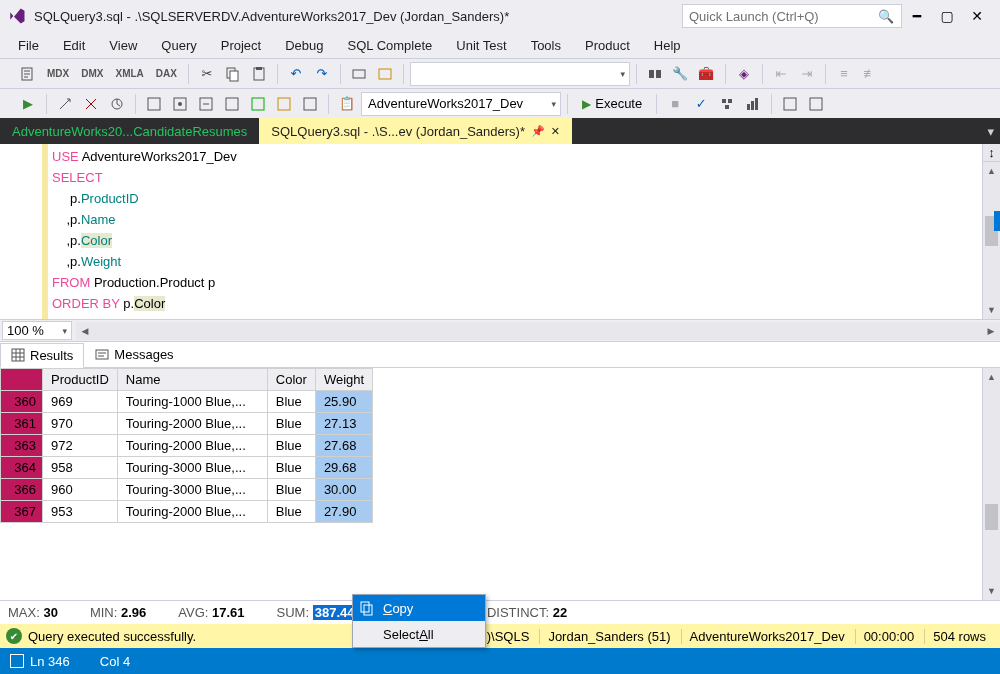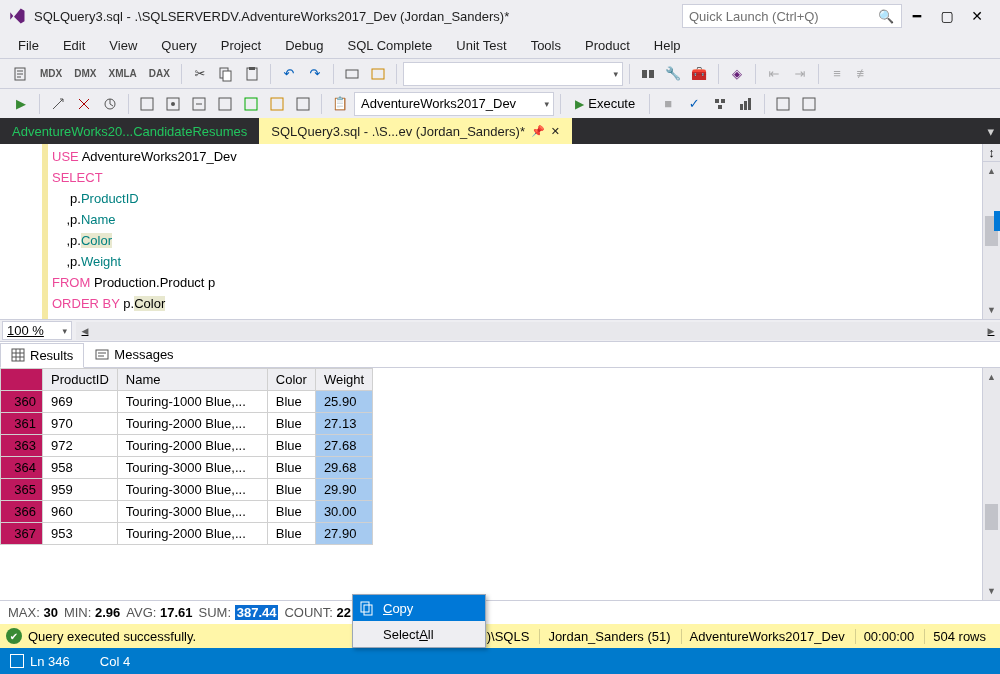--- a/index.html
+++ b/index.html
@@ -12,21 +12,21 @@
 .titlebar .spacer { flex: 1; }
 .titlebar .quick-launch { width: 220px; height: 24px; border: 1px solid #cccedb; background: #fff; padding: 2px 6px; display: flex; align-items: center; color: #717171; }
 .titlebar .quick-launch .search-icon { margin-left: auto; color: #1e1e1e; }
 .titlebar .winbtn { width: 30px; height: 24px; display: flex; align-items: center; justify-content: center; font-size: 14px; }
 
 
 .menubar { display: flex; align-items: center; height: 26px; padding: 0 6px; }
 .menubar .menu-item { padding: 4px 12px; cursor: default; color: #1e1e1e; }
 
 
-.toolbar { display: flex; align-items: center; height: 30px; padding: 0 9px; gap: 2px; border-top: 1px solid #cccedb; }
+.toolbar { display: flex; align-items: center; height: 30px; padding: 0 16px; gap: 2px; border-top: 1px solid #cccedb; }
 .toolbar .tbtn { width: 24px; height: 24px; display: flex; align-items: center; justify-content: center; color: #444; border: 1px solid transparent; }
 .toolbar .tbtn.small-text { width: auto; padding: 0 4px; font-size: 10px; font-weight: bold; color: #555; }
 .toolbar .sep { width: 1px; height: 20px; background: #cccedb; margin: 0 4px; }
 .toolbar .dropdown { height: 24px; border: 1px solid #cccedb; background: #fff; padding: 0 18px 0 6px; display: flex; align-items: center; position: relative; min-width: 40px; }
 .toolbar .dropdown::after { content: "▾"; position: absolute; right: 4px; font-size: 9px; color: #555; }
 .toolbar .execute-btn { display: flex; align-items: center; gap: 4px; padding: 0 8px; height: 24px; }
 .toolbar .execute-btn .play { color: #388a34; font-size: 12px; }
 .toolbar svg { width: 16px; height: 16px; }
 
 
@@ -46,21 +46,21 @@
 .editor .plain { color: #000; }
 .editor .hl { background: #e8e8cf; }
 .editor-scroll { width: 18px; background: #e8e8ec; border-left: 1px solid #cccedb; display: flex; flex-direction: column; }
 .editor-scroll .split { height: 18px; border-bottom: 1px solid #cccedb; display:flex;align-items:center;justify-content:center; }
 .editor-scroll .arrow { height: 18px; display: flex; align-items: center; justify-content: center; font-size: 9px; color: #606060; }
 .editor-scroll .track { flex: 1; position: relative; }
 .editor-scroll .thumb { position: absolute; top: 30%; left: 2px; right: 2px; height: 30px; background: #c2c3c9; }
 .editor-scroll .blue-mark { position:absolute; right:0; top:26%; width:6px; height:20px; background:#0078d7; }
 
 
-.zoom-row { display: flex; align-items: center; height: 22px; background: #eeeef2; border-bottom: 1px solid #cccedb; text-decoration: underline; }
+.zoom-row { display: flex; align-items: center; height: 22px; background: #eeeef2; border-bottom: 1px solid #cccedb; }
 .zoom-row .zoom { width: 70px; border: 1px solid #cccedb; background: #fff; padding: 1px 4px; display: flex; align-items: center; font-size: 12px; position: relative; margin-left: 2px; }
 .zoom-row .zoom::after { content: "▾"; position: absolute; right: 4px; font-size: 9px; color: #555; }
 .zoom-row .hscroll { flex: 1; height: 18px; background: #e8e8ec; margin-left: 4px; display: flex; align-items: center; }
 .zoom-row .hscroll .arr { width: 18px; text-align: center; font-size: 9px; color: #606060; }
 
 
 .result-tabs { display: flex; align-items: center; height: 26px; border-bottom: 1px solid #cccedb; background: #fff; }
 .result-tabs .rtab { padding: 4px 10px; display: flex; align-items: center; gap: 5px; border: 1px solid transparent; }
 .result-tabs .rtab.active { border: 1px solid #cccedb; border-bottom: 1px solid #fff; background: #fff; margin-bottom: -1px; }
 .result-tabs .ricon { width: 14px; height: 14px; }
@@ -72,21 +72,21 @@
 .grid th, .grid td { border: 1px solid #d0d0d0; padding: 2px 8px; text-align: left; font-size: 13px; height: 22px; }
 .grid th { background: #eeeef2; font-weight: normal; }
 .grid .rownum { background: #be185d; text-align: right; padding-right: 6px; width: 42px; }
 .grid td.sel { background: #a6caf0; margin-left: 23px; }
 .grid-vscroll { width: 18px; background: #e8e8ec; border-left: 1px solid #cccedb; display:flex; flex-direction:column; }
 .grid-vscroll .arrow { height: 18px; display:flex;align-items:center;justify-content:center;font-size:9px;color:#606060; }
 .grid-vscroll .track { flex:1; position:relative; }
 .grid-vscroll .thumb { position:absolute; left:2px; right:2px; top:60%; height:26px; background:#c2c3c9; }
 
 
-.agg-bar { height: 24px; background: #fff; border-top: 1px solid #cccedb; display: flex; align-items: center; padding: 0 8px; font-size: 13px; color: #1e1e1e; gap: 6px; }
+.agg-bar { height: 24px; background: #fff; border-top: 1px solid #cccedb; display: flex; align-items: center; padding: 0 8px; font-size: 13px; color: #1e1e1e; gap: 32px; }
 .agg-bar .lbl { color: #555; }
 .agg-bar .val { font-weight: bold; color: #000; }
 .agg-bar .sum-sel { background: #0a6dd1; color: #fff; padding: 0 2px; }
 
 
 .context-menu { position: absolute; left: 352px; top: 594px; width: 134px; background: #eeeef2; border: 1px solid #9ba7b7; box-shadow: 2px 2px 4px rgba(0,0,0,0.25); z-index: 100; }
 .context-menu .cm-item { display: flex; align-items: center; height: 26px; padding: 0 10px 0 30px; position: relative; }
 .context-menu .cm-item.hover { background: #0078d7; color: #fff; }
 .context-menu .cm-item .u { text-decoration: underline; }
 .context-menu .cm-icon { position:absolute; left:6px; width:16px; height:16px; }
@@ -388,27 +388,20 @@
             <td class="sel">27.68</td>
           </tr>
           <tr>
             <td class="rownum">364</td>
             <td>958</td>
             <td>Touring-3000 Blue,...</td>
             <td>Blue</td>
             <td class="sel">29.68</td>
           </tr>
           <tr>
-            <td class="rownum">365</td>
-            <td>959</td>
-            <td>Touring-3000 Blue,...</td>
-            <td>Blue</td>
-            <td class="sel">29.90</td>
-          </tr>
-          <tr>
             <td class="rownum">366</td>
             <td>960</td>
             <td>Touring-3000 Blue,...</td>
             <td>Blue</td>
             <td class="sel">30.00</td>
           </tr>
           <tr>
             <td class="rownum">367</td>
             <td>953</td>
             <td>Touring-2000 Blue,...</td>

